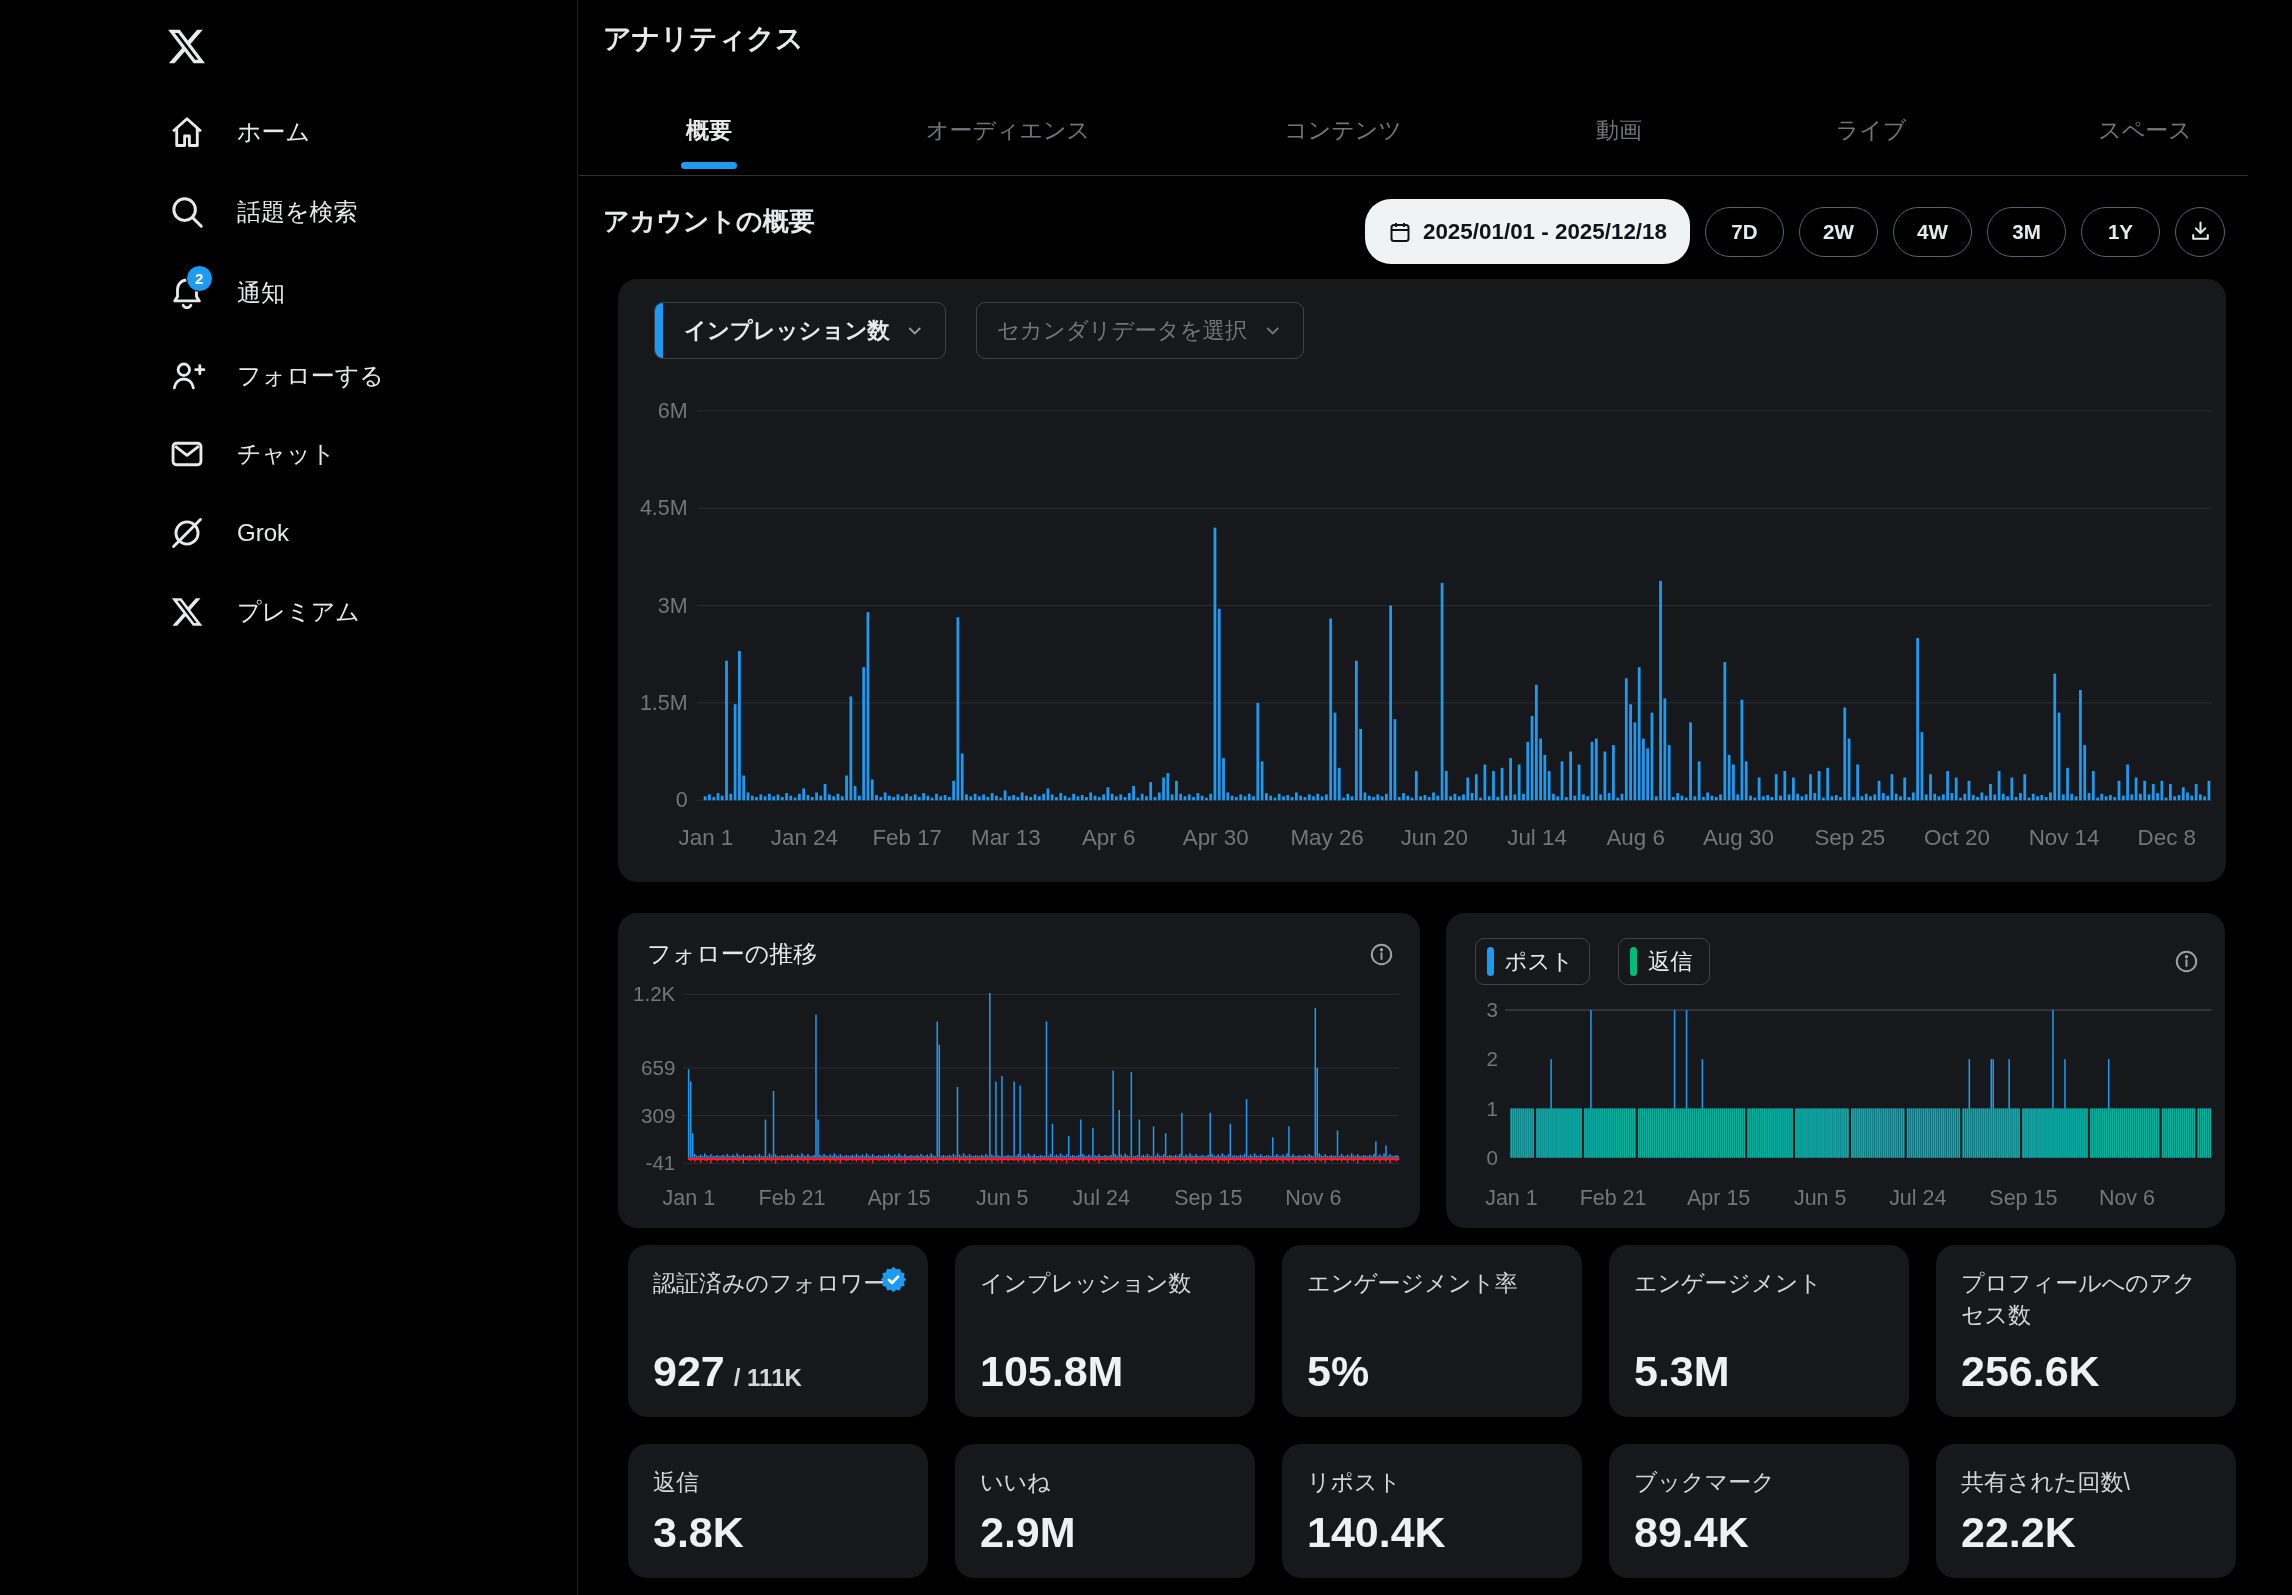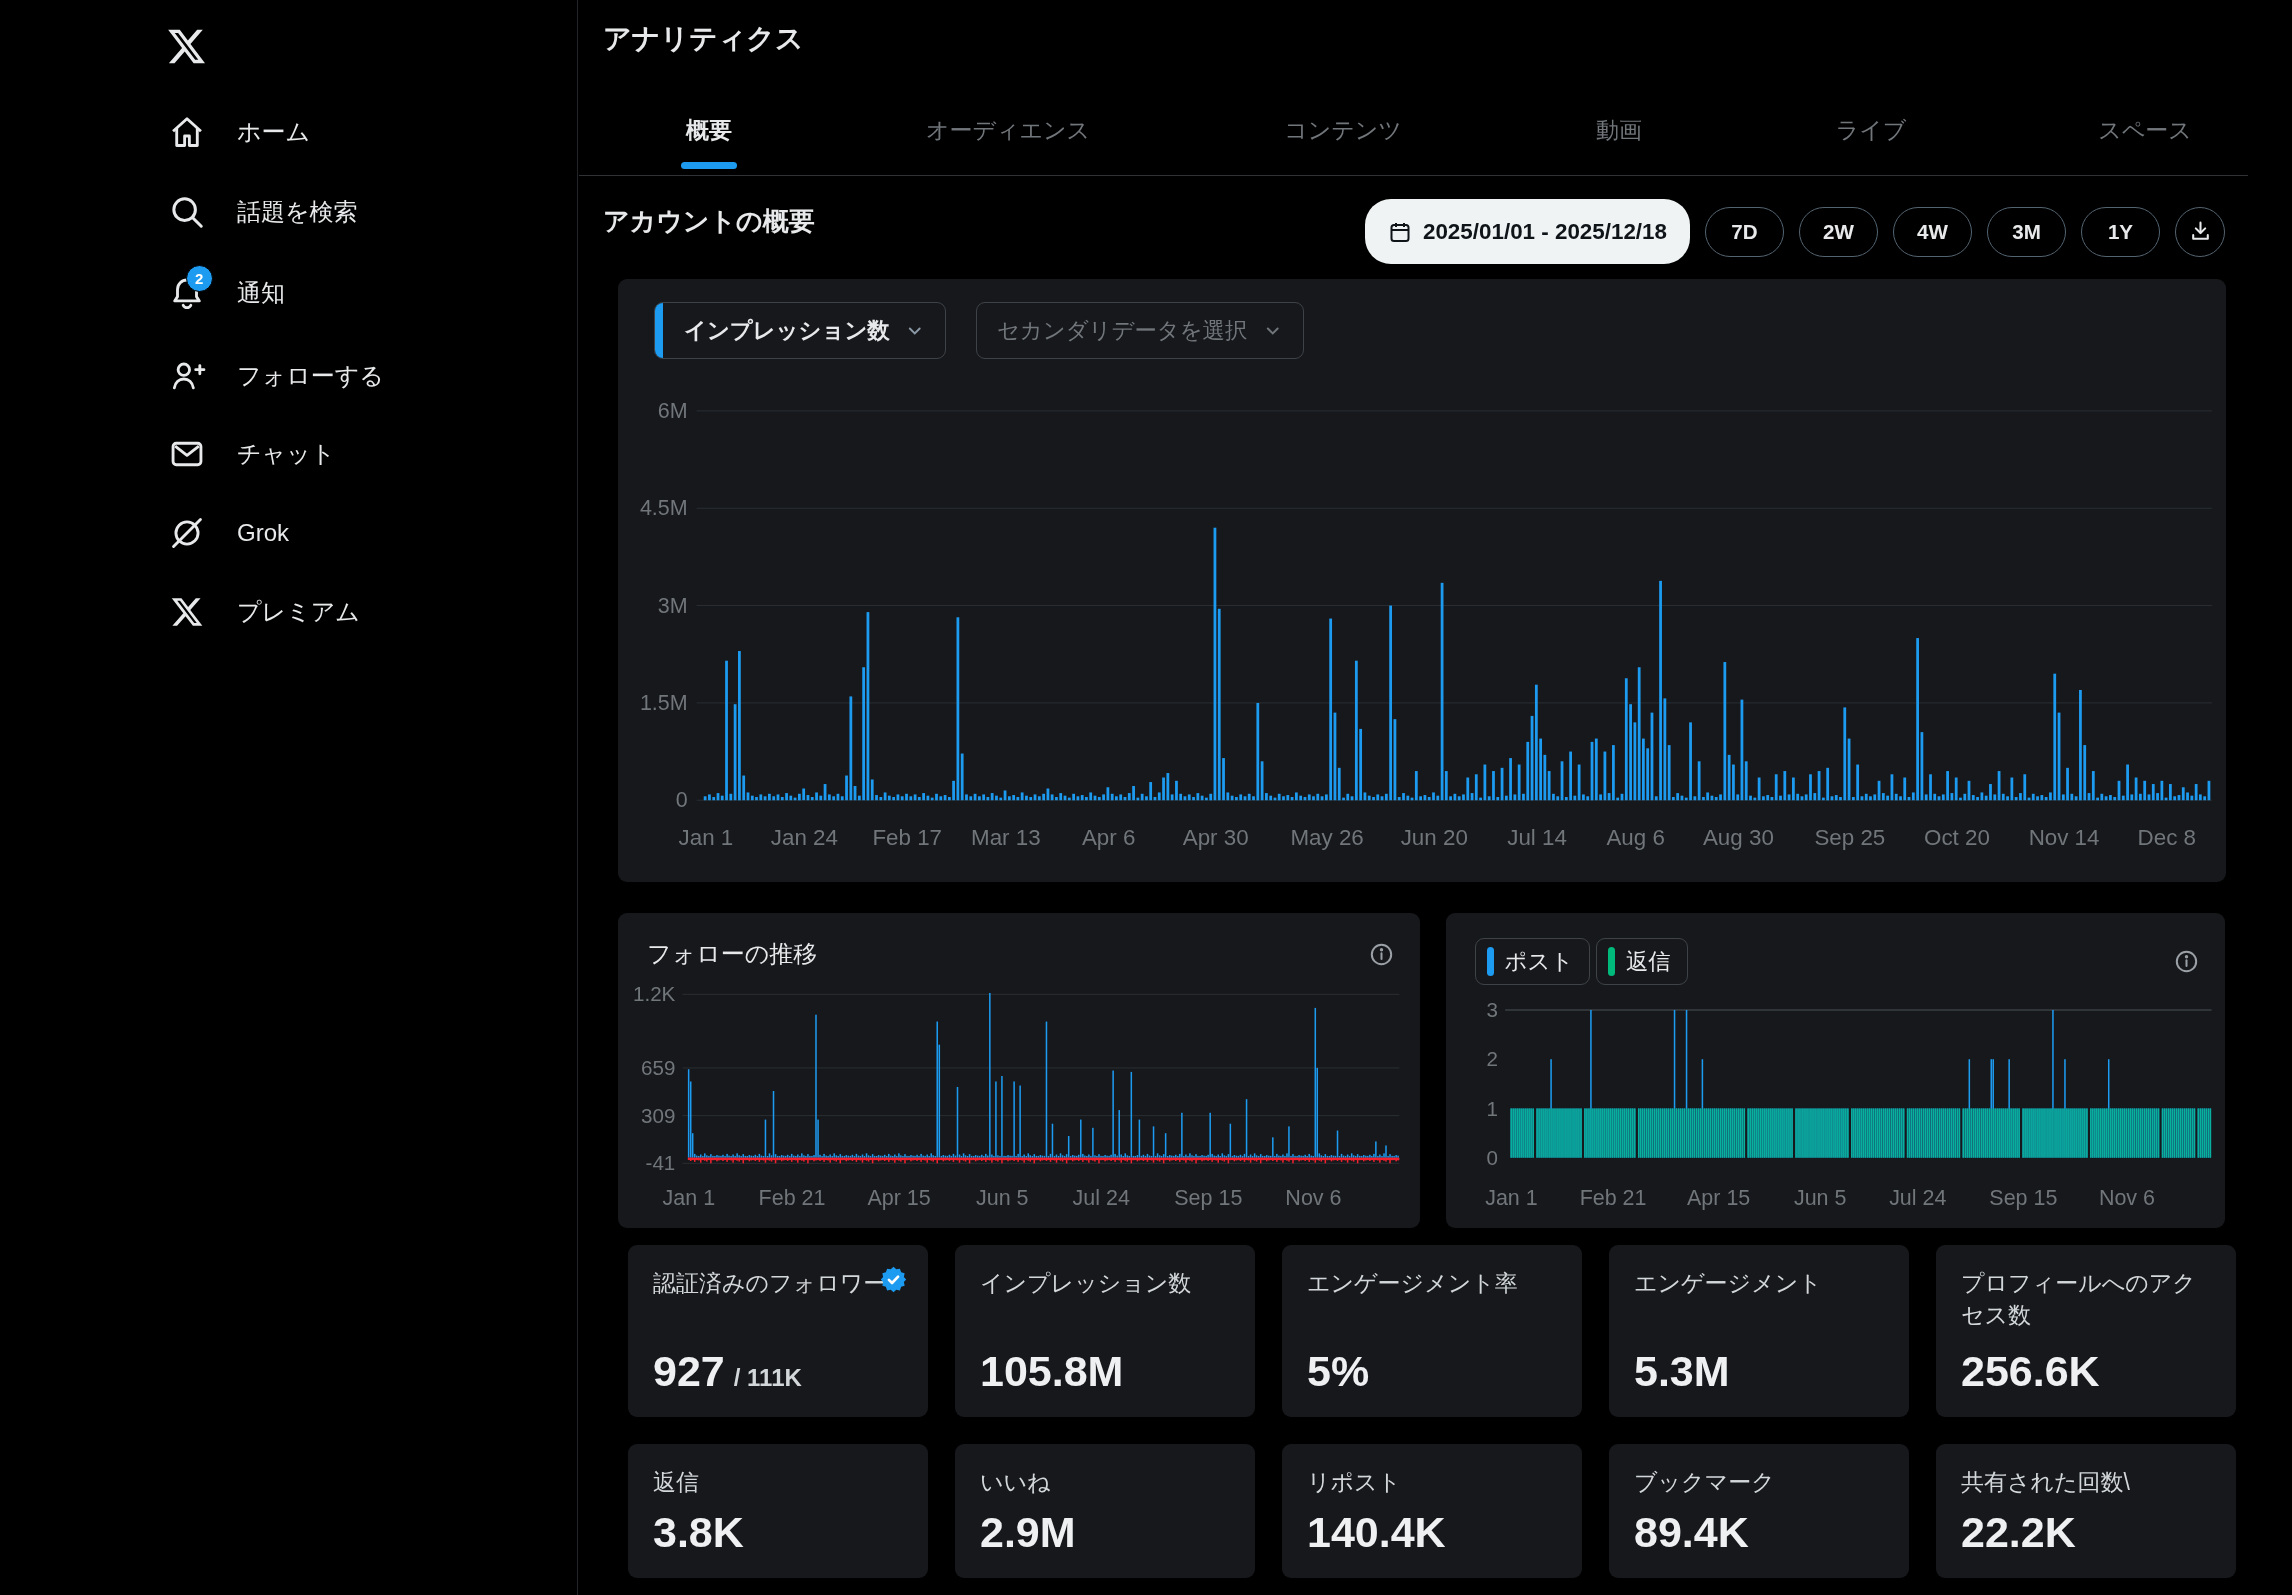--- a/index.html
+++ b/index.html
@@ -23,40 +23,40 @@
     width:56px; height:7.2px; border-radius:4.5px; background:#1d9bf0; }
 
   #sec-title { position:absolute; left:603px; top:204px; font-size:26px; font-weight:bold; }
   #range-row { position:absolute; top:199px; right:67px; display:flex; align-items:center; gap:15px; }
   .date-pill { background:#eff3f4; color:#0f1419; border-radius:26px; height:65px; display:flex; align-items:center;
     gap:10.7px; padding:0 23px; font-size:22.4px; font-weight:bold; cursor:pointer; }
   .rbtn { border:0.9px solid #536471; border-radius:25px; min-width:79px; height:50px; display:flex; align-items:center;
     justify-content:center; font-size:20.6px; font-weight:bold; color:#e7e9ea; cursor:pointer; padding:16px 9px; }
   .rbtn.icon-only { min-width:50px; width:50px; }
 
-  .card { position:absolute; background:#16181c; border-radius:9px; }
+  .card { position:absolute; background:#16181c; border-radius:19px; }
   #main-card { left:618px; top:279px; width:1608px; height:603px; }
   #controls { position:absolute; left:36px; top:23px; right:27px; display:flex; align-items:center; }
   .sel { position:relative; border:0.9px solid #3e4347; border-radius:9px; height:57px; display:flex; align-items:center;
     gap:14.3px; padding:0 19.7px; font-size:22.4px; cursor:pointer; }
   .sel .accent { position:absolute; left:0; top:0; bottom:0; width:8px; border-radius:8px 0 0 8px; background:#1d9bf0; }
   .sel.metric { padding-left:29px; font-weight:bold; }
   .sel.placeholder { color:#71767b; margin-left:30px; }
   .right-sels { margin-left:auto; display:flex; gap:25px; }
   .sel .chev { display:flex; }
 
   .chart-svg { position:absolute; left:0; bottom:0; }
   svg text { font-family:"Liberation Sans","DejaVu Sans",sans-serif; }
 
   #fol-card { left:618px; top:913px; width:802px; height:315px; }
   #post-card { left:1446px; top:913px; width:779px; height:315px; }
   .card-head { position:absolute; left:29px; top:25px; right:25px; display:flex; align-items:center; }
   .card-title { font-size:24px; color:#e7e9ea; }
   .info { margin-left:auto; cursor:pointer; display:flex; }
-  .legend { display:flex; gap:6px; }
+  .legend { display:flex; gap:28px; }
   .chip { border:0.9px solid #3e4347; border-radius:9px; height:47px; display:flex; align-items:center; gap:10.7px;
     padding:0 16px 0 10.7px; font-size:22.4px; cursor:pointer; }
   .chip .cbar { width:7.2px; height:29px; border-radius:4.5px; }
 
   
   .stat { padding:21.5px 25px; display:flex; flex-direction:column;margin-left:10px; }
   .stat .slabel { font-size:23px; color:#d3d7da; line-height:1.4; }
   .stat .sval { margin-top:auto; font-size:43px; font-weight:bold; color:#eef0f1; display:flex; align-items:baseline; gap:9px; }
   .stat .ssuf { font-size:24px; font-weight:bold; color:#d3d7da; }
   .vbadge { position:absolute; top:19.7px; right:19.7px; }

